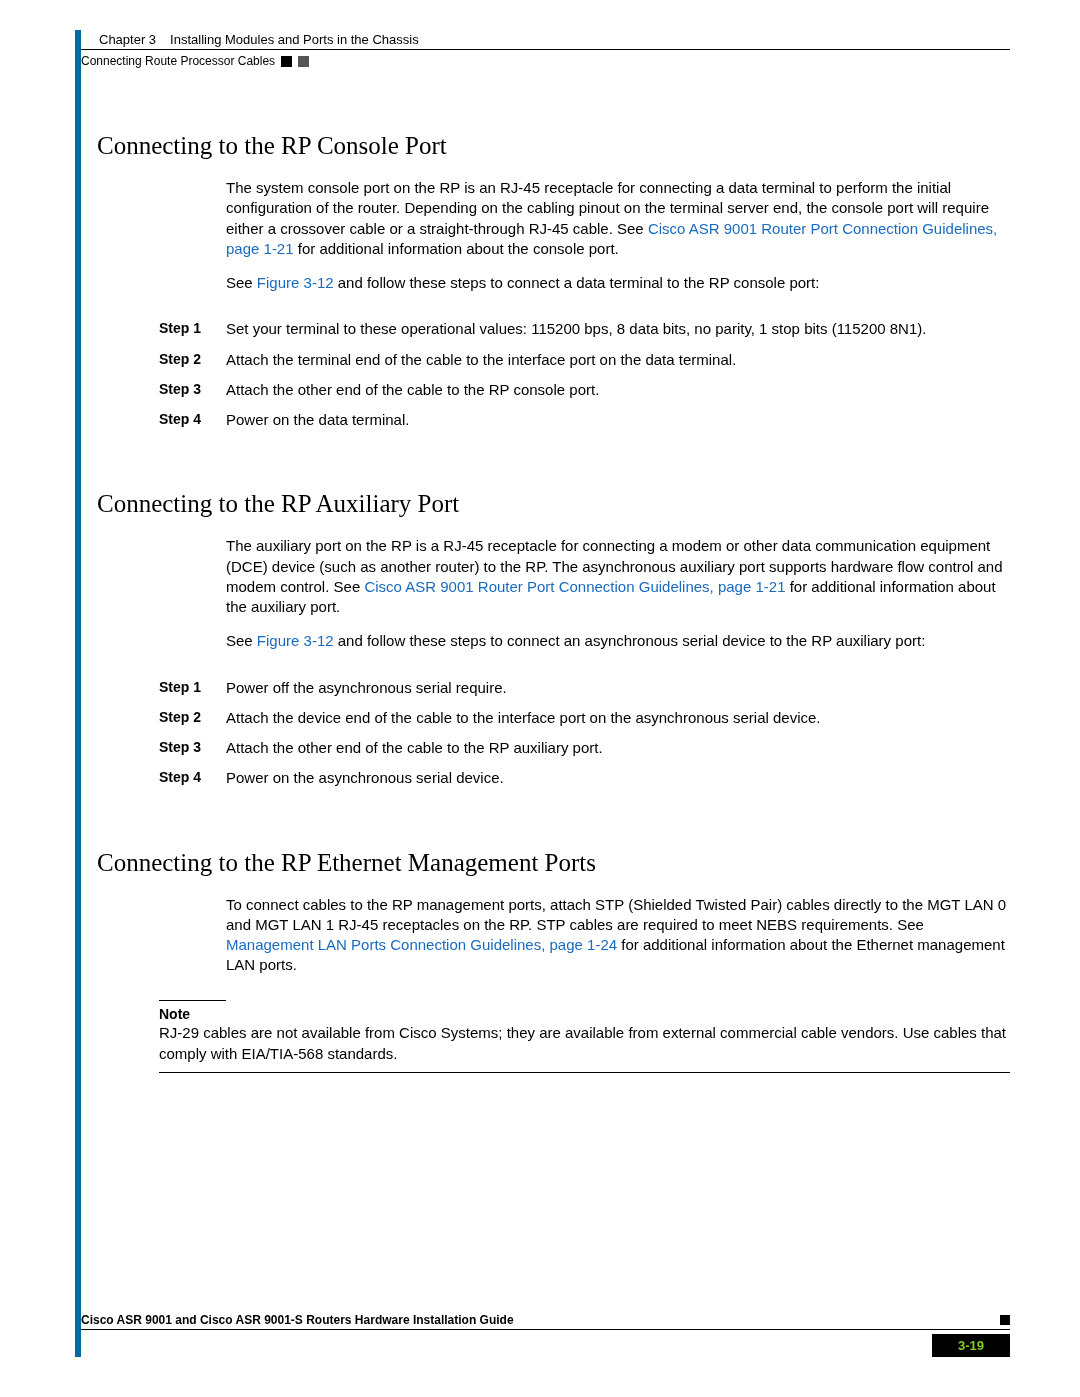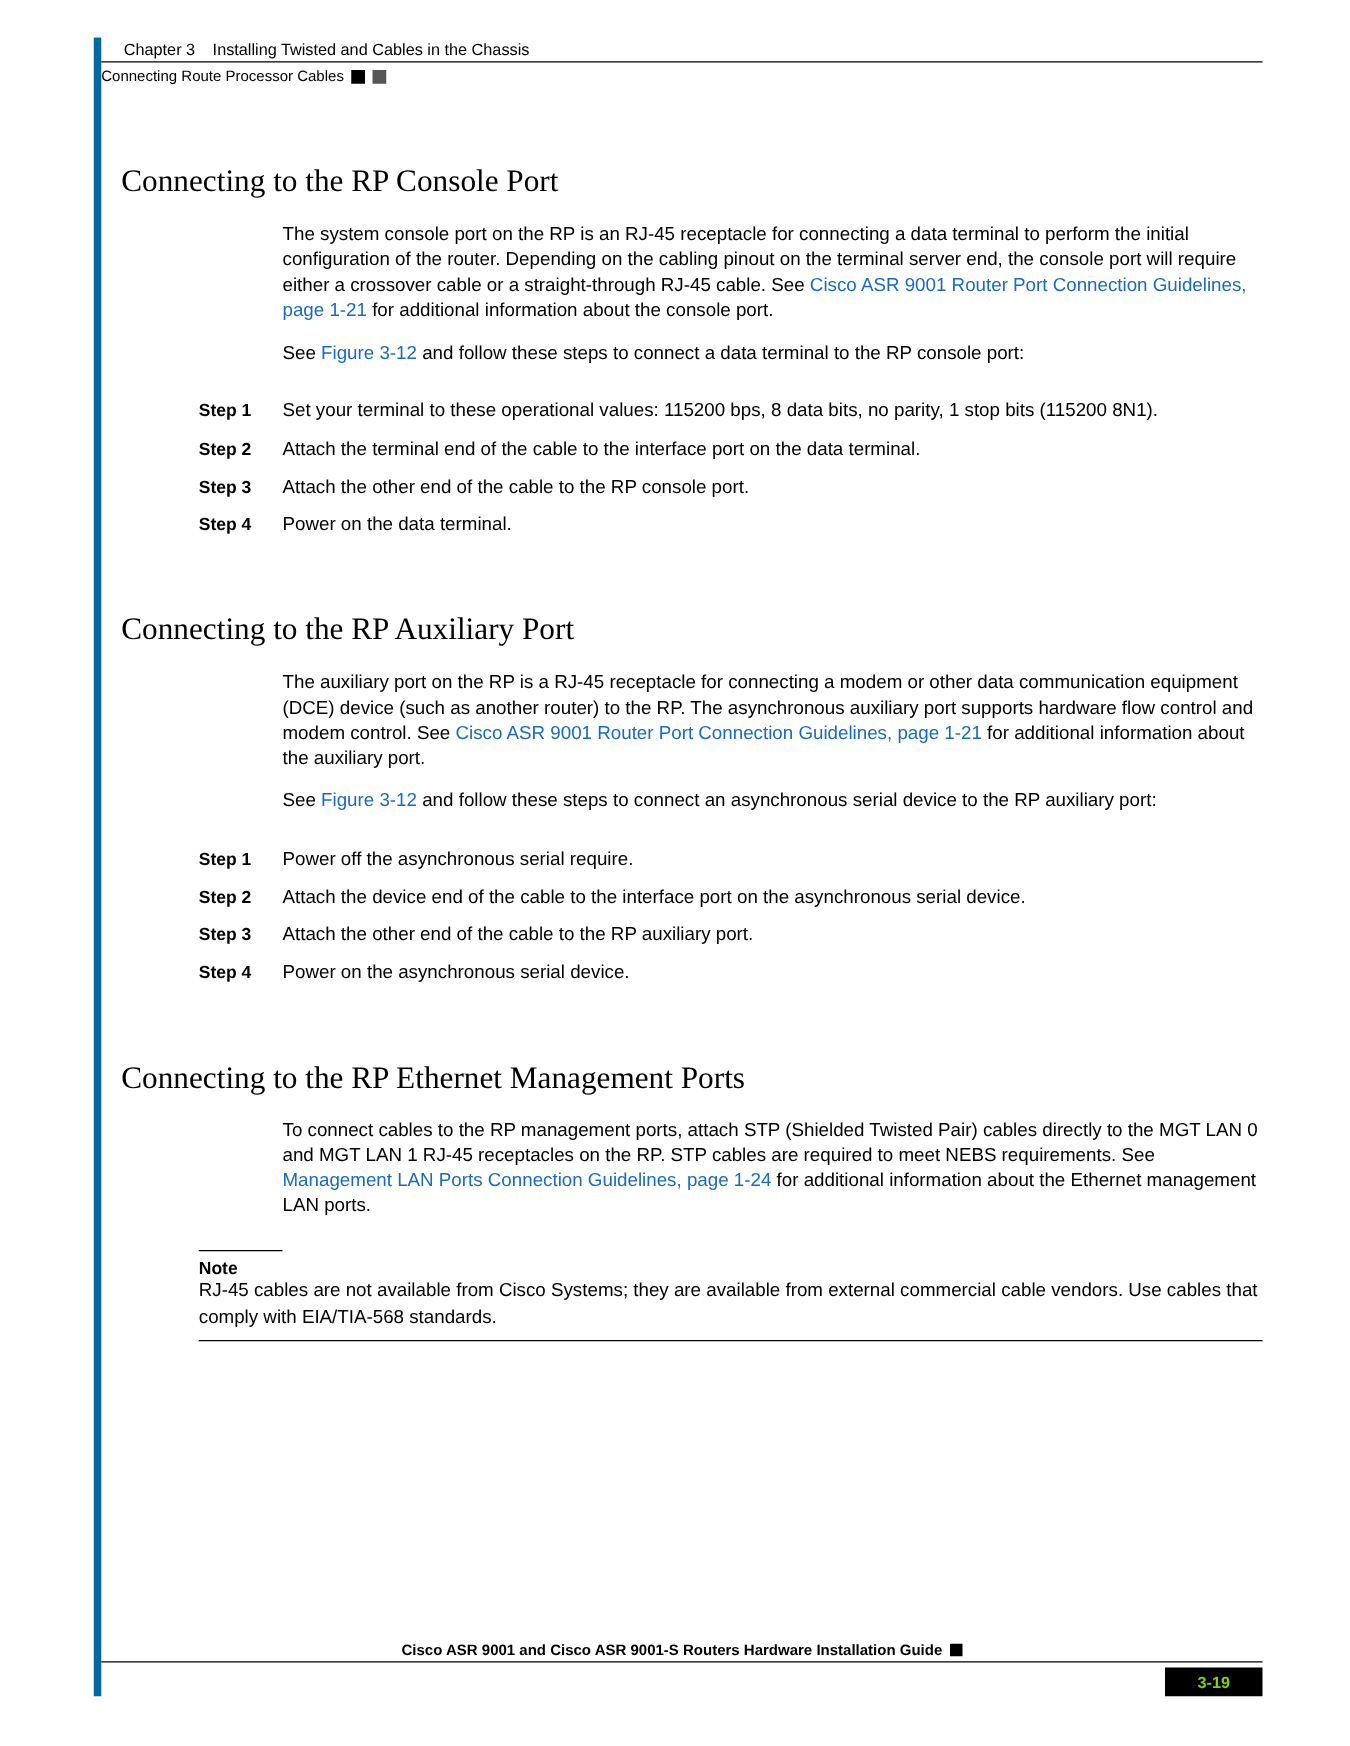--- a/index.html
+++ b/index.html
@@ -96,21 +96,21 @@
     padding-bottom: 8px;
   }
   .footer {
     position: absolute;
     bottom: 0;
     left: 0;
     right: 0;
   }
   .footer-title {
     display: flex;
-    justify-content: center;
+    justify-content: space-between;
     align-items: center;
     font-size: 12px;
     font-weight: 700;
     border-bottom: 1px solid #000;
     padding-bottom: 2px;
   }
   .footer-title .sq {
     width: 10px; height: 10px; background: #000; margin-left: 6px;
   }
   .footer-bar {
@@ -126,21 +126,21 @@
     padding: 4px 26px;
   }
 </style>
 </head>
 <body>
 
 <div class="page">
 
   <div class="header-top">
     <span class="chap">Chapter 3</span>
-    <span>Installing Twisted and Cables in the Chassis</span>
+    <span>Installing Modules and Ports in the Chassis</span>
   </div>
   <div class="header-line"></div>
   <div class="header-sub">
     <span>Connecting Route Processor Cables</span>
     <span class="sq"></span>
     <span class="sq" style="background:#555"></span>
   </div>
 
   <div class="content">
 
@@ -201,21 +201,21 @@
     </div>
 
     <h2 class="section-title">Connecting to the RP Ethernet Management Ports</h2>
     <div class="body-block">
       <p>
         <span>To connect cables to the RP management ports, attach STP (Shielded Twisted Pair) cables directly to the MGT LAN 0 and MGT LAN 1 RJ-45 receptacles on the RP. STP cables are required to meet NEBS requirements. See </span><span class="link">Management LAN Ports Connection Guidelines, page 1-24</span><span> for additional information about the Ethernet management LAN ports.</span>
       </p>
     </div>
     <div class="note-block">
       <div class="note-label">Note</div>
-      <div class="note-body">RJ-45 cables are not available from Cisco Systems; they are available from external commercial cable vendors. Use cables that comply with EIA/TIA-568 standards.</div>
+      <div class="note-body">RJ-29 cables are not available from Cisco Systems; they are available from external commercial cable vendors. Use cables that comply with EIA/TIA-568 standards.</div>
     </div>
 
   </div>
 
   <div class="footer">
     <div class="footer-title">
       <span>Cisco ASR 9001 and Cisco ASR 9001-S Routers Hardware Installation Guide</span>
       <span class="sq"></span>
     </div>
     <div class="footer-bar">

